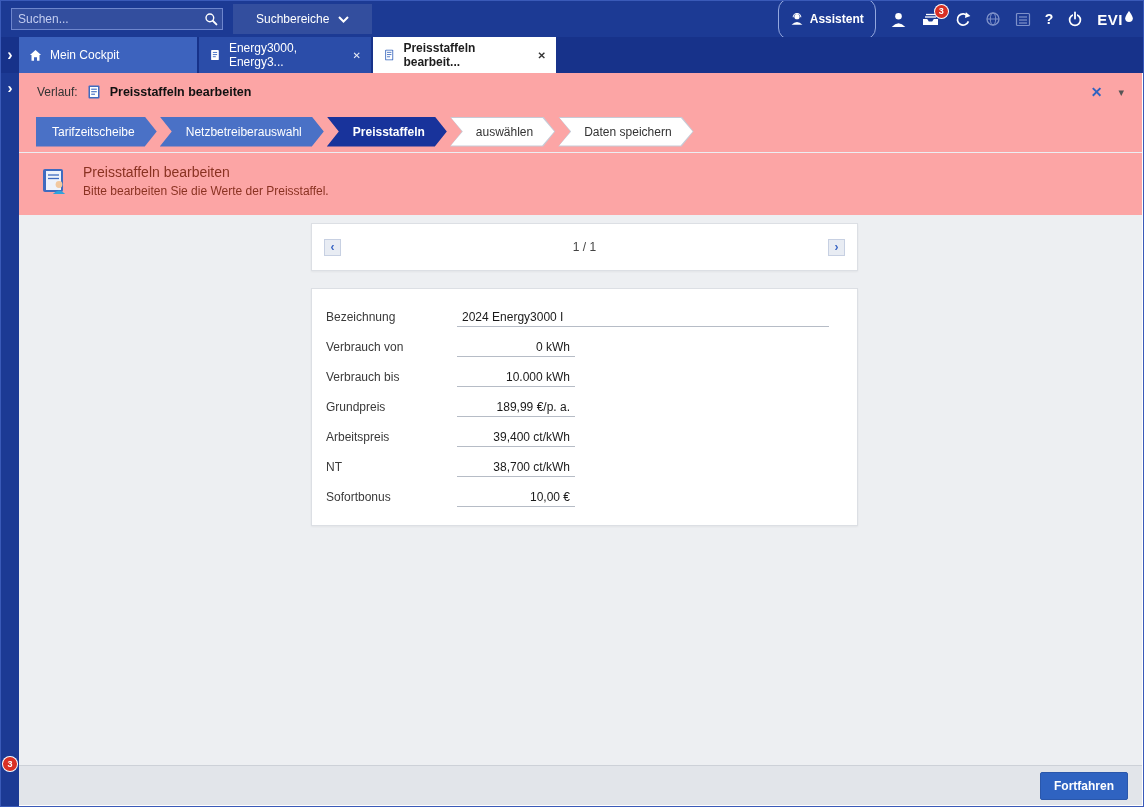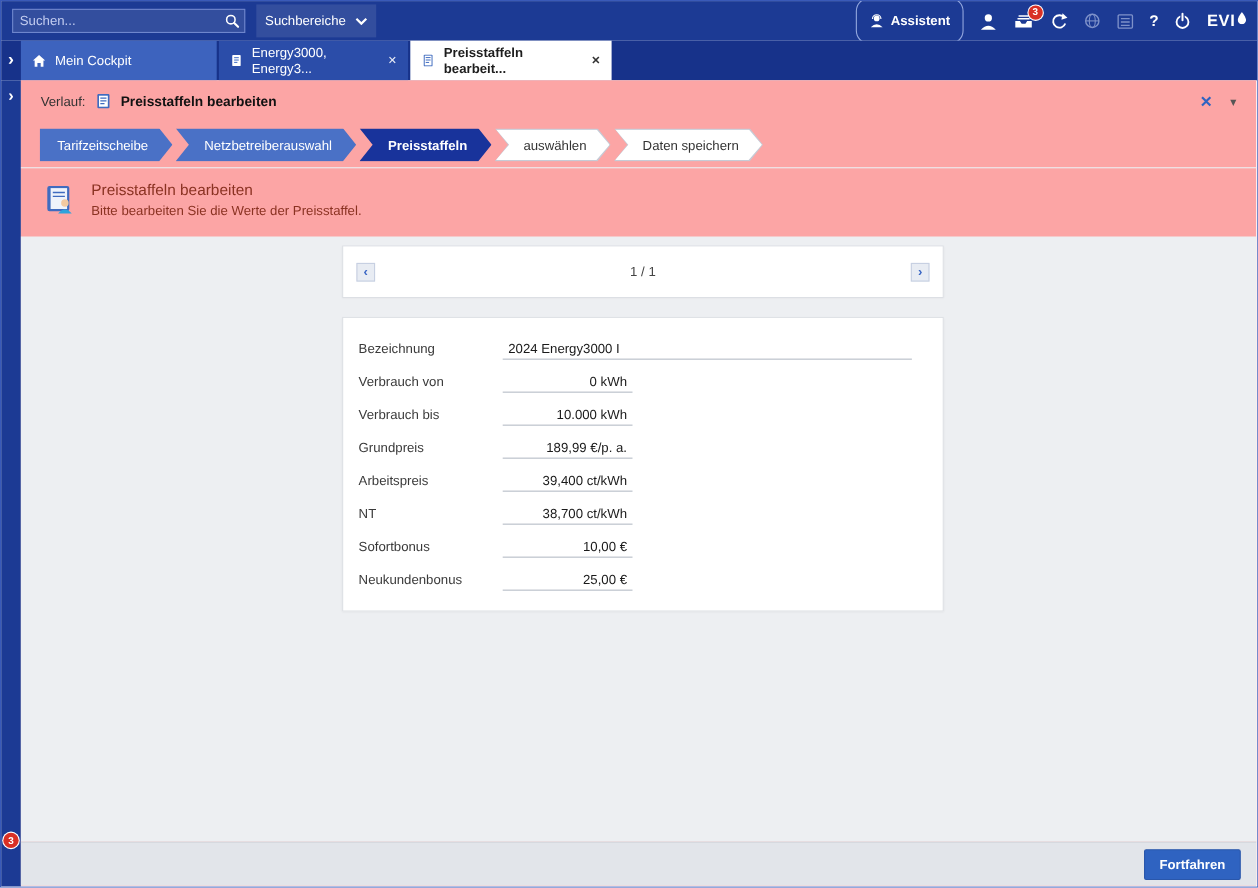--- a/index.html
+++ b/index.html
@@ -13,21 +13,21 @@
   .topbar{ position:absolute; top:0; left:0; right:0; height:36px; background:#1c3a94;
            display:flex; align-items:center; padding:0 10px; }
   .searchbox{ display:flex; align-items:center; width:212px; height:22px;
               background:rgba(255,255,255,.10); border:1px solid #6e86cd; }
   .searchbox input{ flex:1; min-width:0; background:transparent; border:none; outline:none;
                     color:#fff; font-size:12px; padding:0 6px; }
   .searchbox input::placeholder{ color:#c3cdf0; }
   .search-ico{ width:22px; display:flex; justify-content:center; cursor:pointer; }
 
   .scope-btn{ margin-left:10px; height:30px; display:flex; align-items:center; gap:9px;
-              padding:0 8px; background:rgba(255,255,255,.10); color:#fff; font-size:12px;
+              padding:0 23px; background:rgba(255,255,255,.10); color:#fff; font-size:12px;
               cursor:pointer; }
 
   .top-right{ margin-left:auto; display:flex; align-items:center; gap:14px; color:#fff; }
   .assist-pill{ display:flex; align-items:center; gap:6px; border:1px solid #93a7de;
                 border-radius:12px; padding:13px 11px; font-size:12px; font-weight:bold;
                 color:#fff; cursor:pointer; background:transparent; }
   .tb-ico{ display:flex; align-items:center; justify-content:center; cursor:pointer; }
   .tb-ico.dim{ opacity:.55; }
   .help-glyph{ font-size:14px; font-weight:bold; cursor:pointer; }
   .tray-wrap{ position:relative; cursor:pointer; }
@@ -319,24 +319,20 @@
           <input class="narrow" type="text" value="39,400 ct/kWh" style="">
         </div>
         <div class="frow">
           <label>NT</label>
           <input class="narrow" type="text" value="38,700 ct/kWh" style="">
         </div>
         <div class="frow">
           <label>Sofortbonus</label>
           <input class="narrow" type="text" value="10,00 €" style="">
         </div>
-        <div class="frow">
-          <label>Neukundenbonus</label>
-          <input class="narrow" type="text" value="25,00 €" style="">
-        </div>
       </div>
 
     </div>
 
     <div class="bottombar">
       <button class="btn-primary">Fortfahren</button>
     </div>
   </div>
 
   <span class="corner-badge">3</span>

